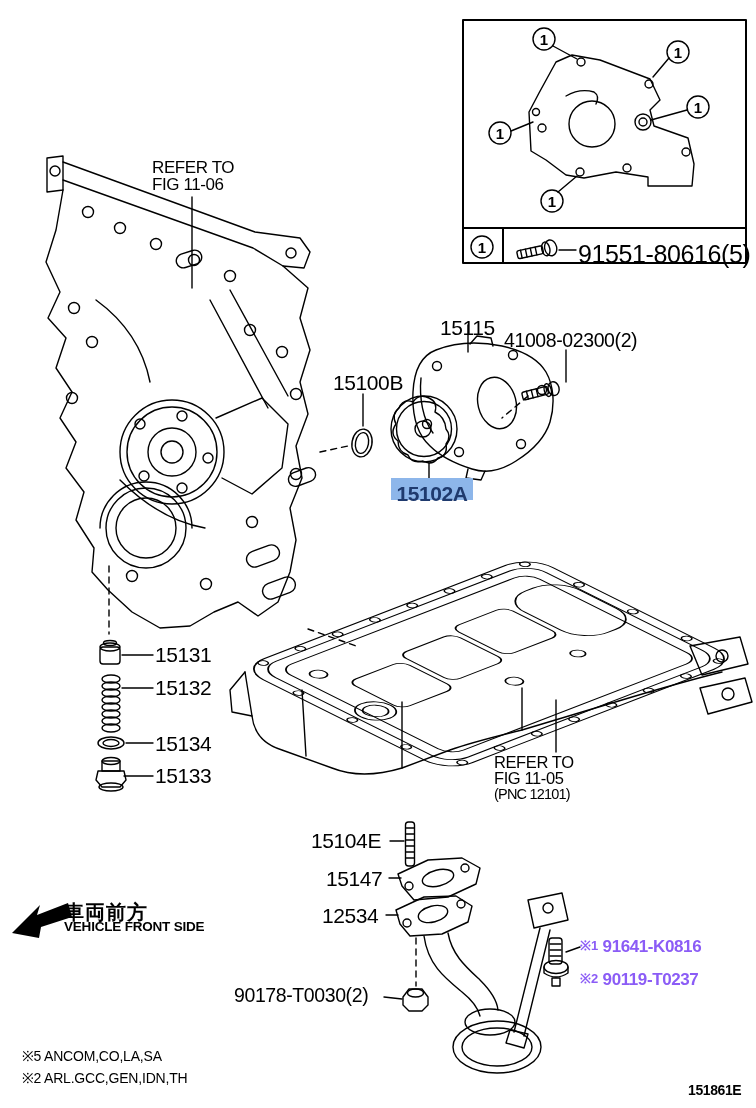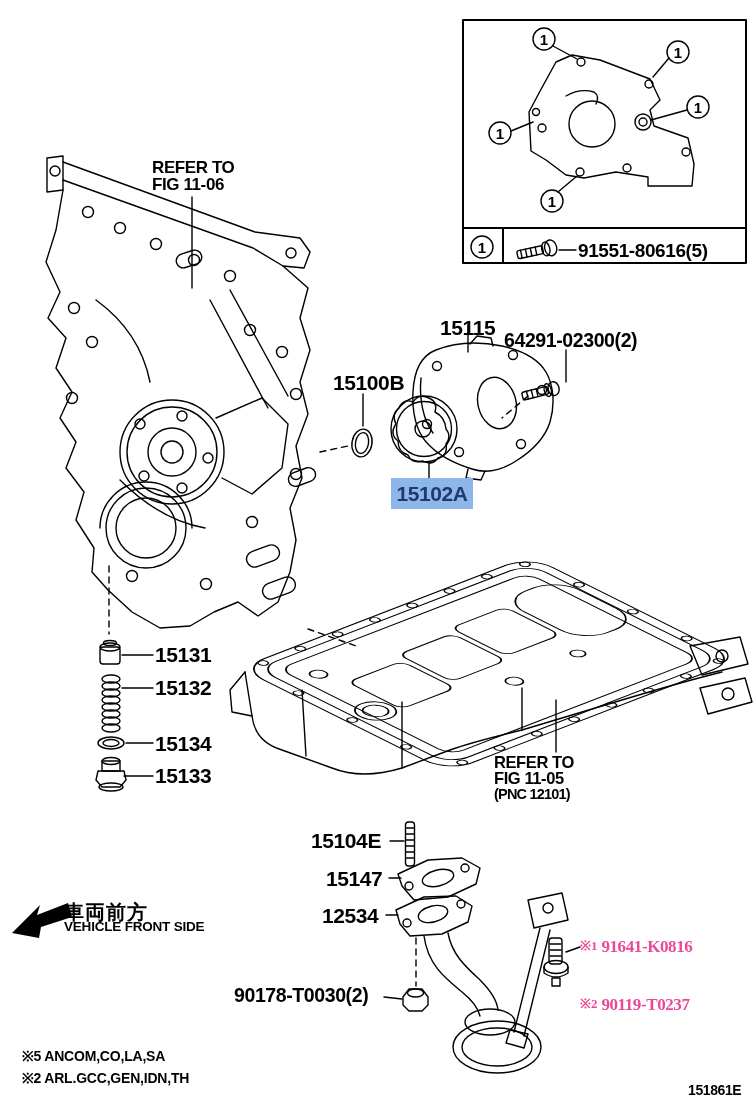--- a/index.html
+++ b/index.html
@@ -1,30 +1,30 @@
 <!DOCTYPE html>
 <html><head>
 <meta charset="utf-8">
 <style>
   html,body{margin:0;padding:0;background:#fff;}
   #page{position:relative;width:756px;height:1108px;background:#ffffff;overflow:hidden;
         font-family:"Liberation Sans",sans-serif;}
   #art{position:absolute;left:0;top:0;}
-  .lbl{position:absolute;font-weight:bold;color:#000;white-space:nowrap;letter-spacing:-0.4px;
+  .lbl{position:absolute;font-weight:normal;color:#000;white-space:nowrap;letter-spacing:-0.4px;
        font-family:"Liberation Sans",sans-serif;}
   .s21{font-size:21px;}
   .s19{font-size:19.5px;}
   .ref{font-size:17px;line-height:17px;}
   .ref2{font-size:16.5px;line-height:16px;}
   .ref2 .pnc{font-size:14.5px;letter-spacing:-0.8px;}
-  .hl{position:absolute;left:391px;top:478px;width:82px;height:31px;line-height:31px;
+  .hl{position:absolute;left:391px;top:478px;width:82px;height:22px;line-height:31px;
       text-align:center;background:#8db6ea;color:#1f3a6e;font-size:21px;font-weight:bold;
       letter-spacing:-0.4px;}
-  .legendlbl{left:578px;top:240px;font-size:19px;}
-  .notė{position:absolute;white-space:nowrap;font-weight:bold;color:#ec4899;font-family:Liberation Serif, serif;}
+  .legendlbl{left:578px;top:240px;font-size:25px;}
+  .notė{position:absolute;white-space:nowrap;font-weight:bold;color:#8b5cf6;}
   .noteref{font-size:13px;font-weight:bold;vertical-align:2px;}
   .notepart{font-size:17px;font-weight:bold;letter-spacing:-0.4px;}
   .front{font-weight:bold;}
   .fjp{left:64px;top:899px;font-size:20px;letter-spacing:1px;}
   .fen{left:64px;top:919px;font-size:13.5px;letter-spacing:-0.2px;}
   .fn{font-size:14px;letter-spacing:-0.2px;}
   .doccode{left:688px;top:1082px;font-size:14px;font-weight:bold;}
 </style>
 </head>
 <body>
@@ -343,21 +343,21 @@
   <path fill="#000" stroke="none" d="M12,933 L40,905 L37,915 L68,903 L72,917 L41,927 L39,938 Z"></path>
 </svg>
 
 <div class="lbl ref" style="left:152px;top:159px;">
   <div>REFER TO</div>
   <div>FIG 11-06</div>
 </div>
 
 <div class="lbl s21" style="left:440px;top:316px;">15115</div>
 
-<div class="lbl s19" style="left:504px;top:329px;">64291-02300(2)</div>
+<div class="lbl s19" style="left:504px;top:329px;">41008-02300(2)</div>
 
 <div class="lbl s21" style="left:333px;top:371px;">15100B</div>
 
 <div class="hl">15102A</div>
 
 <div class="lbl s21" style="left:155px;top:643px;">15131</div>
 <div class="lbl s21" style="left:155px;top:676px;">15132</div>
 <div class="lbl s21" style="left:155px;top:732px;">15134</div>
 <div class="lbl s21" style="left:155px;top:764px;">15133</div>
 
@@ -369,21 +369,21 @@
 
 <div class="lbl s21" style="left:311px;top:829px;">15104E</div>
 <div class="lbl s21" style="left:326px;top:867px;">15147</div>
 <div class="lbl s21" style="left:322px;top:904px;">12534</div>
 <div class="lbl s19" style="left:234px;top:984px;">90178-T0030(2)</div>
 
 <div class="notė" style="left:580px;top:936px;">
   <span class="noteref">※1</span>
   <span class="notepart">91641-K0816</span>
 </div>
-<div class="notė" style="left:580px;top:994px;">
+<div class="notė" style="left:580px;top:969px;">
   <span class="noteref">※2</span>
   <span class="notepart">90119-T0237</span>
 </div>
 
 <div class="lbl legendlbl">91551-80616(5)</div>
 
 <div class="lbl front fjp">車両前方</div>
 <div class="lbl front fen">VEHICLE FRONT SIDE</div>
 
 <div class="lbl fn" style="left:22px;top:1046px;">※5 ANCOM,CO,LA,SA</div>

